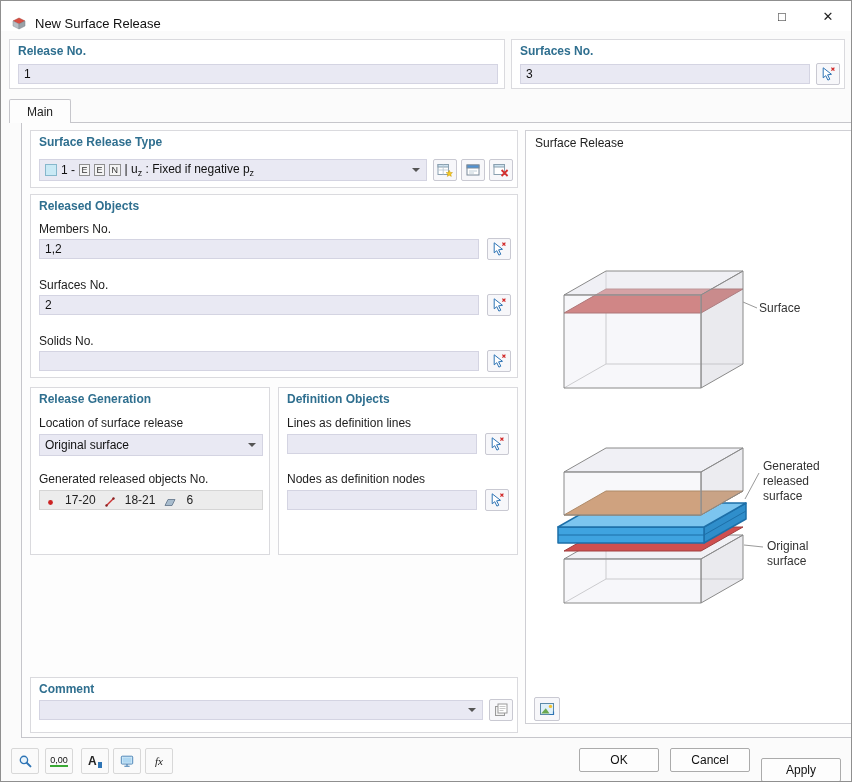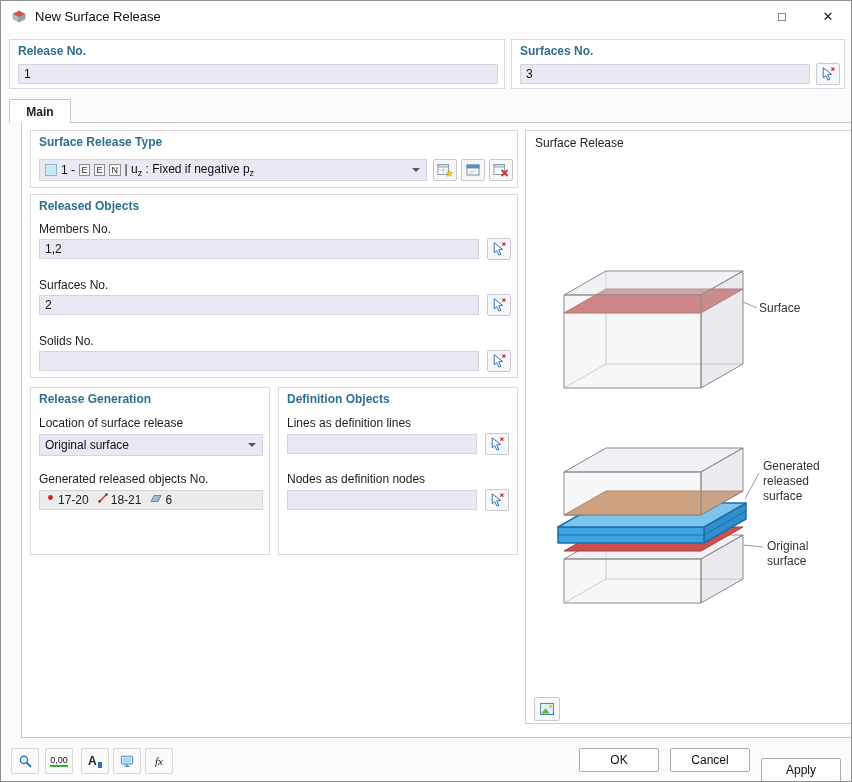--- a/index.html
+++ b/index.html
@@ -1,19 +1,19 @@
 <!DOCTYPE html>
 <html><head>
 <meta charset="utf-8">
 <style>
   html,body{margin:0;padding:0;background:#e8e8e8;}
   .window{position:relative;width:852px;height:782px;background:#fbfbfb;border:1px solid #8f8f8f;
           box-sizing:border-box;overflow:hidden;font-family:"Liberation Sans",sans-serif;}
   
-  .titlebar{position:absolute;left:0;top:0;right:0;height:30px;background:#ffffff;display:flex;align-items:center;}
+  .titlebar{position:absolute;left:0;top:0;right:0;height:30px;background:#ffffff;display:flex;align-items:flex-end;}
   .title-icon{margin-left:10px;width:16px;height:16px;flex:0 0 auto;}
   .title-text{margin-left:8px;font-size:13px;color:#111;}
   .win-btn{position:absolute;top:0;width:46px;height:30px;display:flex;align-items:center;justify-content:center;
            font-size:13px;color:#222;cursor:default;}
   .win-max{right:46px;}
   .win-close{right:0;}
   
   .grp{position:absolute;background:#ffffff;border:1px solid #dadade;box-sizing:border-box;}
   .grp-title{position:absolute;left:8px;top:4px;font-size:12px;font-weight:bold;color:#2f6f8f;white-space:nowrap;}
   .lbl{position:absolute;font-size:12px;color:#1c1c1c;white-space:nowrap;}
@@ -26,24 +26,24 @@
   .chev{position:absolute;right:6px;top:50%;margin-top:-2px;width:0;height:0;
         border-left:4px solid transparent;border-right:4px solid transparent;border-top:4px solid #555;}
   .sqbtn{position:absolute;width:24px;height:22px;background:#f7f7fa;border:1px solid #c9c9d2;border-radius:2px;
          display:flex;align-items:center;justify-content:center;padding:0;box-sizing:border-box;}
   .sub{font-size:9px;vertical-align:-3px;}
   .codebox{display:inline-block;border:1px solid #8f8f8f;background:#f4f4f4;color:#333;
            font-size:9px;line-height:10px;padding:0 1.5px;}
   .type-text{white-space:pre;}
   .genfield{position:absolute;height:20px;background:#ececec;border:1px solid #d5d5d5;box-sizing:border-box;
             display:flex;align-items:center;gap:9px;padding:0 6px;font-size:12px;color:#222;}
-  .genitem{display:flex;align-items:flex-start;gap:3px;}
+  .genitem{display:flex;align-items:flex-end;gap:10px;}
   .tab{position:absolute;left:8px;top:98px;width:62px;height:24px;background:#fdfdfd;border:1px solid #c6c6cb;
        border-bottom:none;box-sizing:border-box;display:flex;align-items:center;justify-content:center;
-       font-size:12px;color:#222;z-index:3;border-radius:2px 2px 0 0;font-weight:bold;}
+       font-size:12px;color:#222;z-index:3;border-radius:2px 2px 0 0;}
   .content{position:absolute;left:8px;top:121px;width:836px;height:616px;background:#fdfdfd;
            border:1px solid #c6c6cb;box-sizing:border-box;z-index:1;margin-left:12px;}
   .panel-label{position:absolute;font-size:12px;color:#333;line-height:15px;}
   .btn{position:absolute;width:80px;height:24px;background:#fdfdfd;border:1px solid #ababab;border-radius:2px;
        font-size:12px;color:#111;font-family:inherit;}
   .ticon{position:absolute;width:28px;height:26px;background:#fafafa;border:1px solid #d8d8d8;border-radius:2px;
          display:flex;align-items:center;justify-content:center;box-sizing:border-box;}
   .checkrow input{position:absolute;left:10px;top:31px;width:14px;height:14px;margin:0;}
 </style>
 </head>
@@ -232,20 +232,32 @@
       <div class="lbl" style="left:8px;top:84px;">Nodes as definition nodes</div>
       <input class="tfield" style="left: 8px; top: 102px; width: 190px;" value="">
       <button class="sqbtn" style="left:206px;top:101px;">
         <svg width="16" height="16">
             <use href="#i-pick"></use>
           </svg>
       </button>
     </div>
 
 
+    <div class="grp" style="left:8px;top:554px;width:488px;height:56px;">
+      <div class="grp-title">Comment</div>
+      <div class="combo short" style="left:8px;top:22px;width:444px;">
+        <span></span>
+        <span class="chev"></span>
+      </div>
+      <button class="sqbtn" style="left:458px;top:21px;">
+        <svg width="16" height="16">
+            <use href="#i-sheets"></use>
+          </svg>
+      </button>
+    </div>
 
     <div class="grp" style="left:503px;top:7px;width:330px;height:594px;border-color:#cfcfd4;">
       <div class="lbl" style="left:9px;top:5px;color:#222;">Surface Release</div>
 
       <svg width="322" height="540" viewBox="0 0 322 540" style="position:absolute;left:4px;top:24px;">
 
         <line x1="76" y1="116" x2="76" y2="209" stroke="#bdbdbd" stroke-width="1"></line>
         <line x1="76" y1="209" x2="213" y2="209" stroke="#bdbdbd" stroke-width="1"></line>
         <line x1="34" y1="233" x2="76" y2="209" stroke="#bdbdbd" stroke-width="1"></line>
         <polygon points="34,158 171,158 213,134 76,134" stroke="#8f3a38" stroke-width="1" fill="#c4524e"></polygon>

